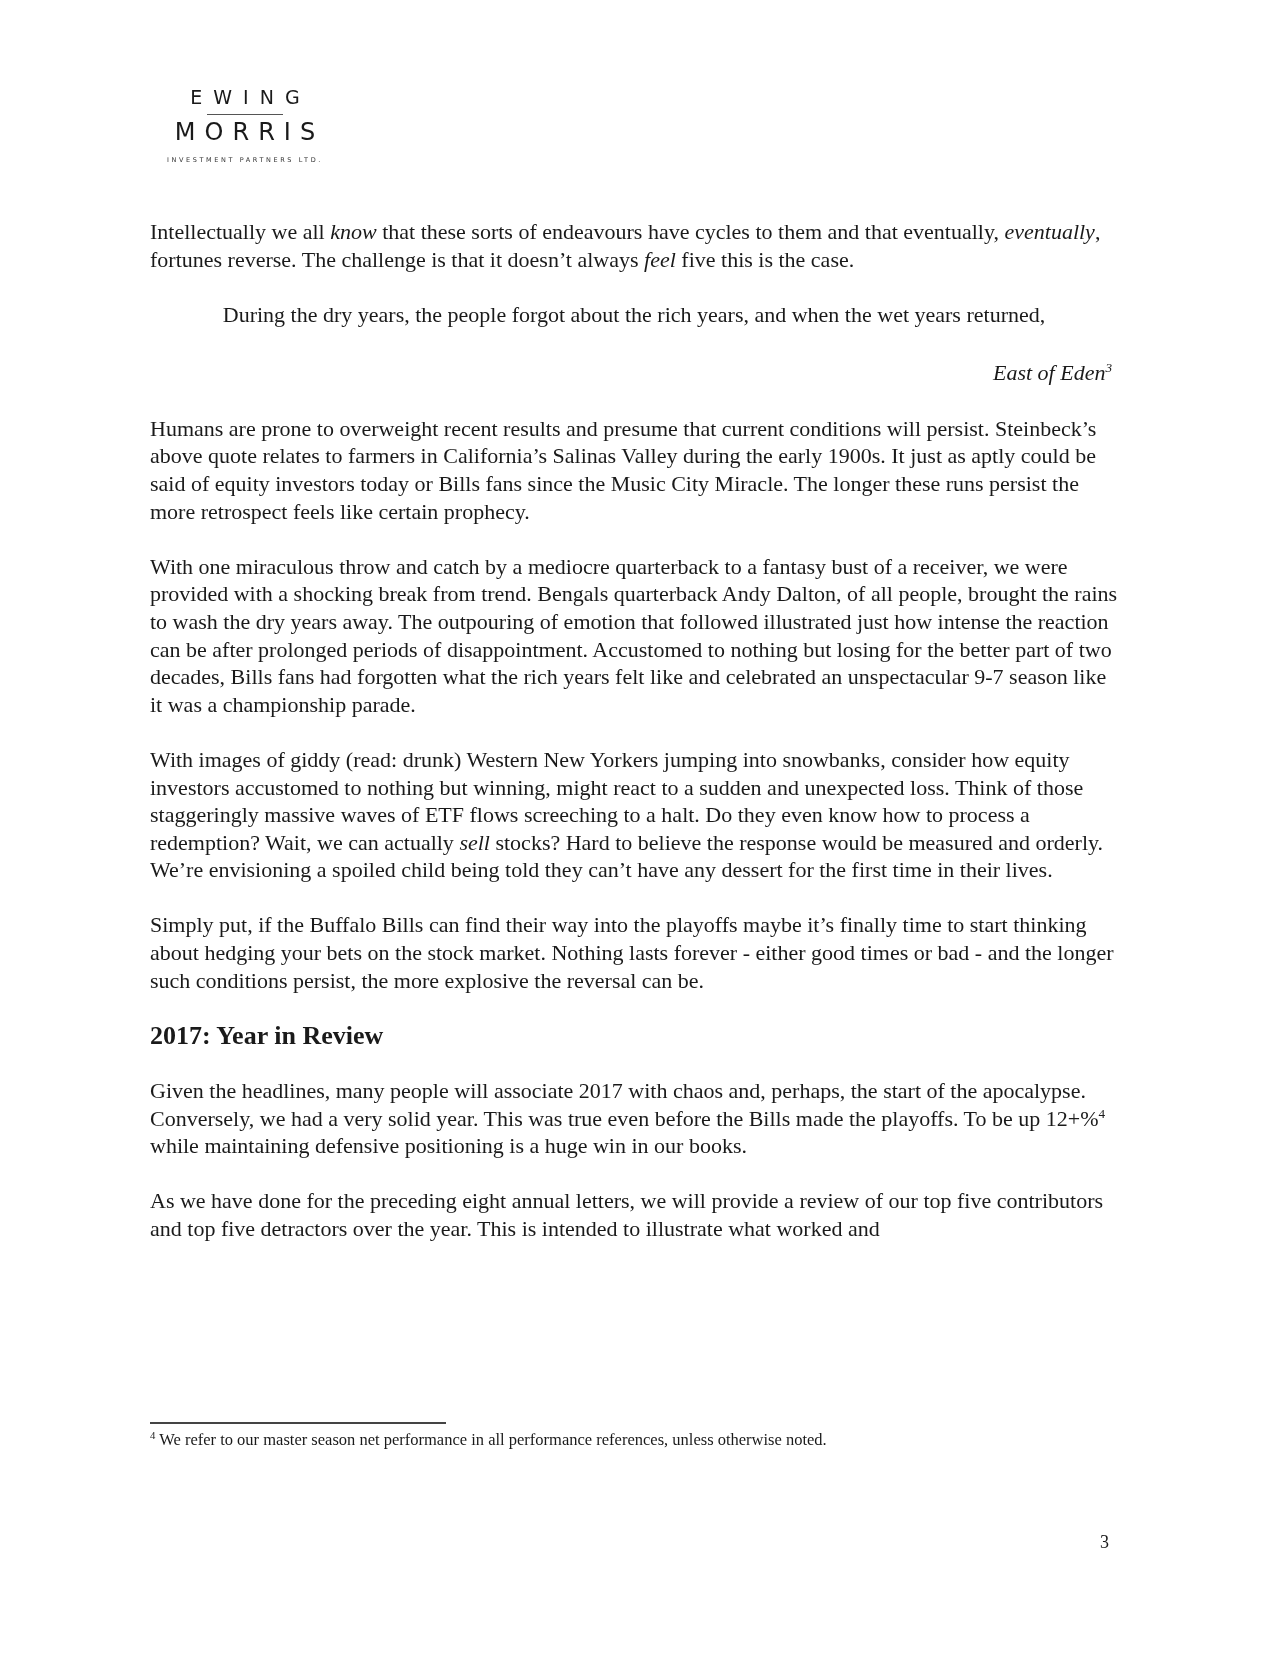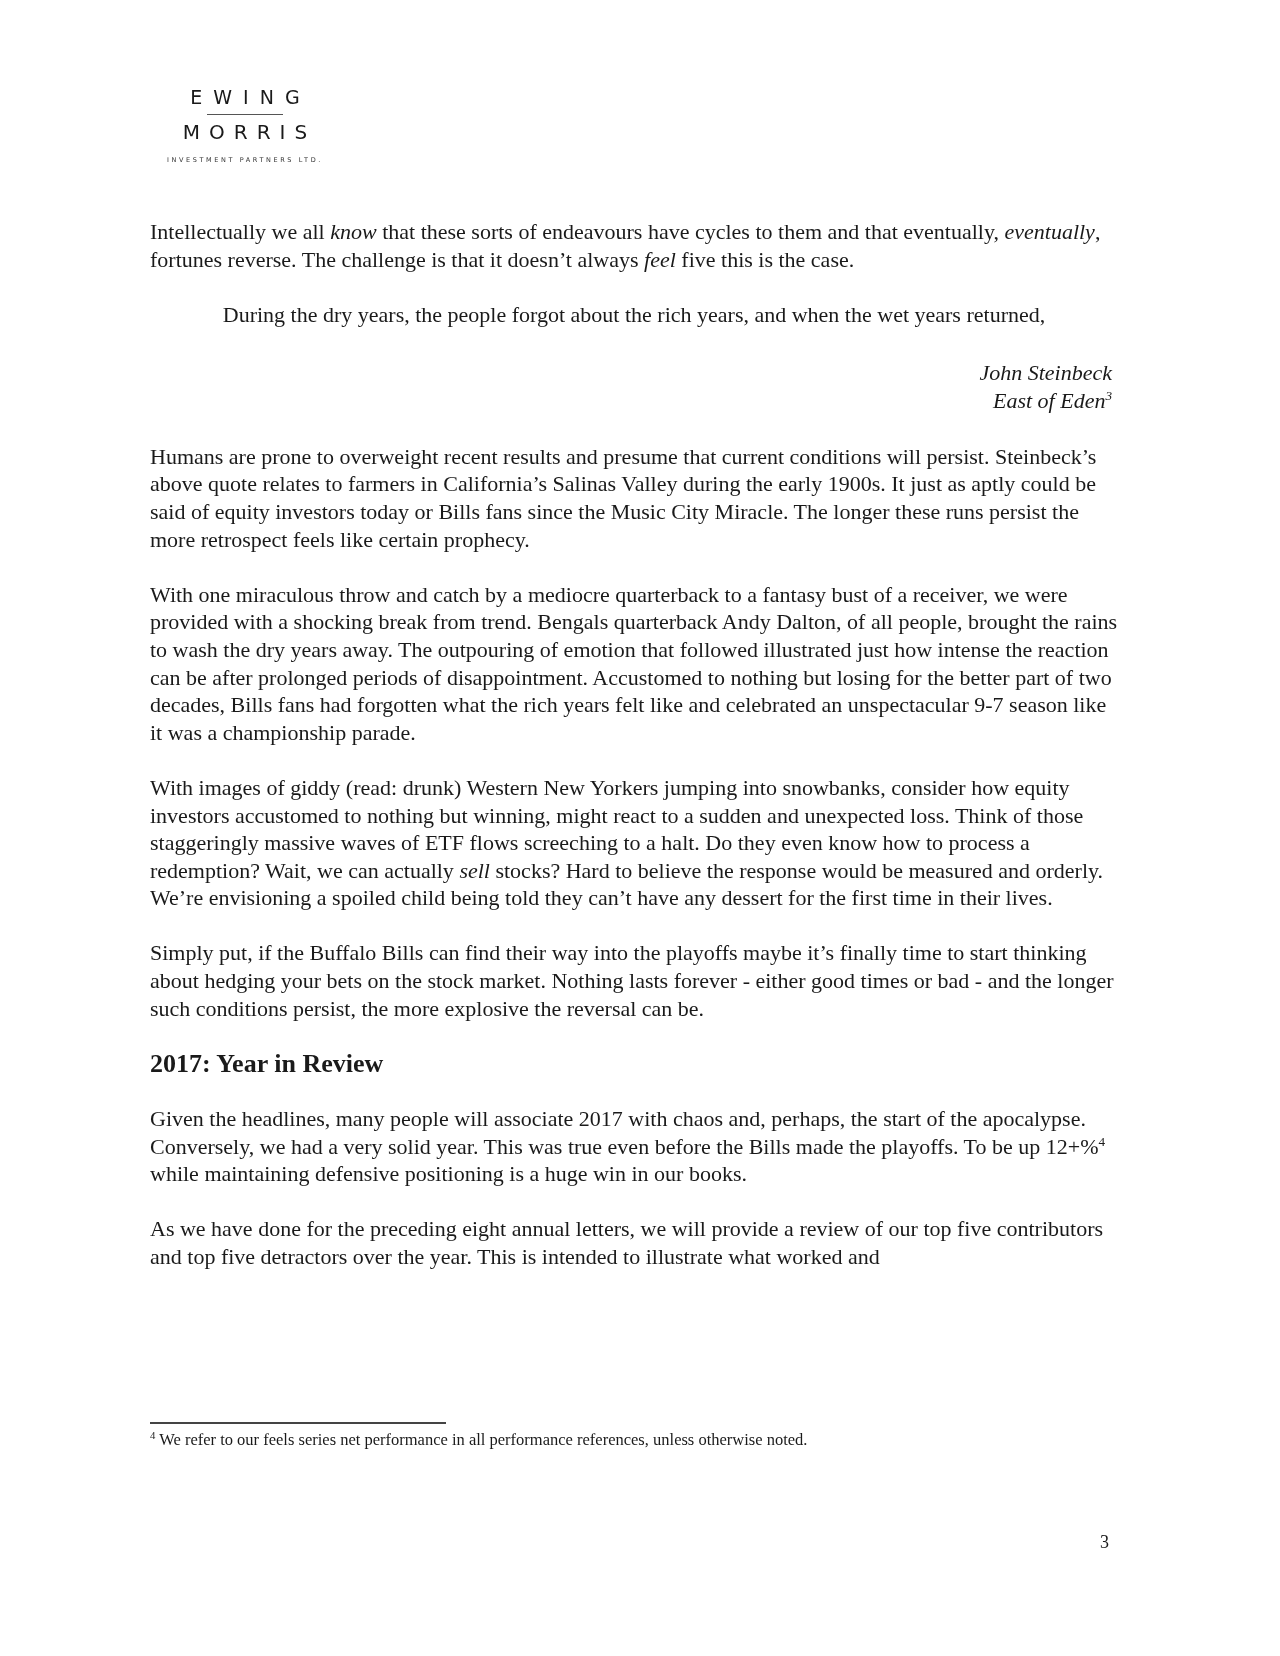--- a/index.html
+++ b/index.html
@@ -1,20 +1,20 @@
 <!DOCTYPE html>
 <html><head>
 <meta charset="utf-8">
 <style>
   html, body { margin: 0; padding: 0; background: #ffffff; }
   body { width: 1280px; height: 1656px; position: relative; overflow: hidden; color: #1a1a1a; }
   .logo { position: absolute; left: 160px; top: 86px; width: 170px; text-align: center; font-family: "DejaVu Sans", sans-serif; color: #1a1a1a; }
   .logo .l1 { font-size: 19px; letter-spacing: 11px; padding-left: 11px; line-height: 22px; font-weight: normal; }
   .logo .rule { width: 76px; height: 1px; background: #555; margin: 6px auto 6px auto; }
-  .logo .l2 { font-size: 20px; letter-spacing: 9px; padding-left: 9px; line-height: 22px; }
+  .logo .l2 { font-size: 24px; letter-spacing: 9px; padding-left: 9px; line-height: 22px; }
   .logo .l3 { font-size: 6.5px; letter-spacing: 2.6px; line-height: 10px; margin-top: 12px; color: #333; }
   .page { position: absolute; left: 150px; top: 218px; width: 968px; font-family: "Liberation Serif", serif; font-size: 22px; line-height: 27.6px; }
   p { margin: 0 0 27.6px 0; }
   .quote { text-align: center; font-family: "Liberation Serif", serif; font-size: 22px; line-height: 28px; margin: 0 0 30px 0; }
   .attrib { text-align: right; font-style: italic; font-size: 22px; line-height: 28px; margin: 0 0 28px 0; padding-right: 6px; }
   sup { font-size: 60%; line-height: 0; vertical-align: super; }
   h2 { font-size: 26px; font-weight: bold; margin: 0 0 27.6px 0; line-height: 27.6px; }
   .fn-rule { position: absolute; left: 150px; top: 1422px; width: 296px; height: 2px; background: #444; }
   .footnotes { position: absolute; left: 150px; top: 1428px; width: 968px; font-family: "Liberation Serif", serif; font-size: 16.5px; line-height: 24px; }
   .footnotes div { margin: 0; }
@@ -32,32 +32,31 @@
 </div>
 
 <div class="page">
   <p><span>Intellectually we all </span><em>know</em><span> that these sorts of endeavours have cycles to them and that eventually, </span><em>eventually</em><span>, fortunes reverse.  The challenge is that it doesn’t always </span><em>feel</em><span> five this is the case.</span></p>
 
   <div class="quote">
     <div>During the dry years, the people forgot about the rich years, and when the wet years returned,</div>
   </div>
 
   <div class="attrib">
-    <div>John Steinbeck</div>
     <div><span>East of Eden</span><sup>3</sup></div>
   </div>
 
   <p>Humans are prone to overweight recent results and presume that current conditions will persist. Steinbeck’s above quote relates to farmers in California’s Salinas Valley during the early 1900s.  It just as aptly could be said of equity investors today or Bills fans since the Music City Miracle.  The longer these runs persist the more retrospect feels like certain prophecy.</p>
   <p>With one miraculous throw and catch by a mediocre quarterback to a fantasy bust of a receiver, we were provided with a shocking break from trend.  Bengals quarterback Andy Dalton, of all people, brought the rains to wash the dry years away.  The outpouring of emotion that followed illustrated just how intense the reaction can be after prolonged periods of disappointment.  Accustomed to nothing but losing for the better part of two decades, Bills fans had forgotten what the rich years felt like and celebrated an unspectacular 9-7 season like it was a championship parade.</p>
   <p><span>With images of giddy (read: drunk) Western New Yorkers jumping into snowbanks, consider how equity investors accustomed to nothing but winning, might react to a sudden and unexpected loss. Think of those staggeringly massive waves of ETF flows screeching to a halt.  Do they even know how to process a redemption?  Wait, we can actually </span><em>sell</em><span> stocks?  Hard to believe the response would be measured and orderly.  We’re envisioning a spoiled child being told they can’t have any dessert for the first time in their lives.</span></p>
   <p>Simply put, if the Buffalo Bills can find their way into the playoffs maybe it’s finally time to start thinking about hedging your bets on the stock market.  Nothing lasts forever - either good times or bad - and the longer such conditions persist, the more explosive the reversal can be.</p>
   <h2>2017: Year in Review</h2>
   <p><span>Given the headlines, many people will associate 2017 with chaos and, perhaps, the start of the apocalypse.  Conversely, we had a very solid year.  This was true even before the Bills made the playoffs.  To be up 12+%</span><sup>4</sup><span> while maintaining defensive positioning is a huge win in our books.</span></p>
   <p>As we have done for the preceding eight annual letters, we will provide a review of our top five contributors and top five detractors over the year.  This is intended to illustrate what worked and</p>
 </div>
 
 <div class="fn-rule"></div>
 
 <div class="footnotes">
-  <div><sup>4</sup> <span>We refer to our feels series net performance in all performance references, unless otherwise noted.</span></div>
+  <div><sup>4</sup> <span>We refer to our master season net performance in all performance references, unless otherwise noted.</span></div>
 </div>
 
 <div class="pageno">3</div>
 
 </body></html>

